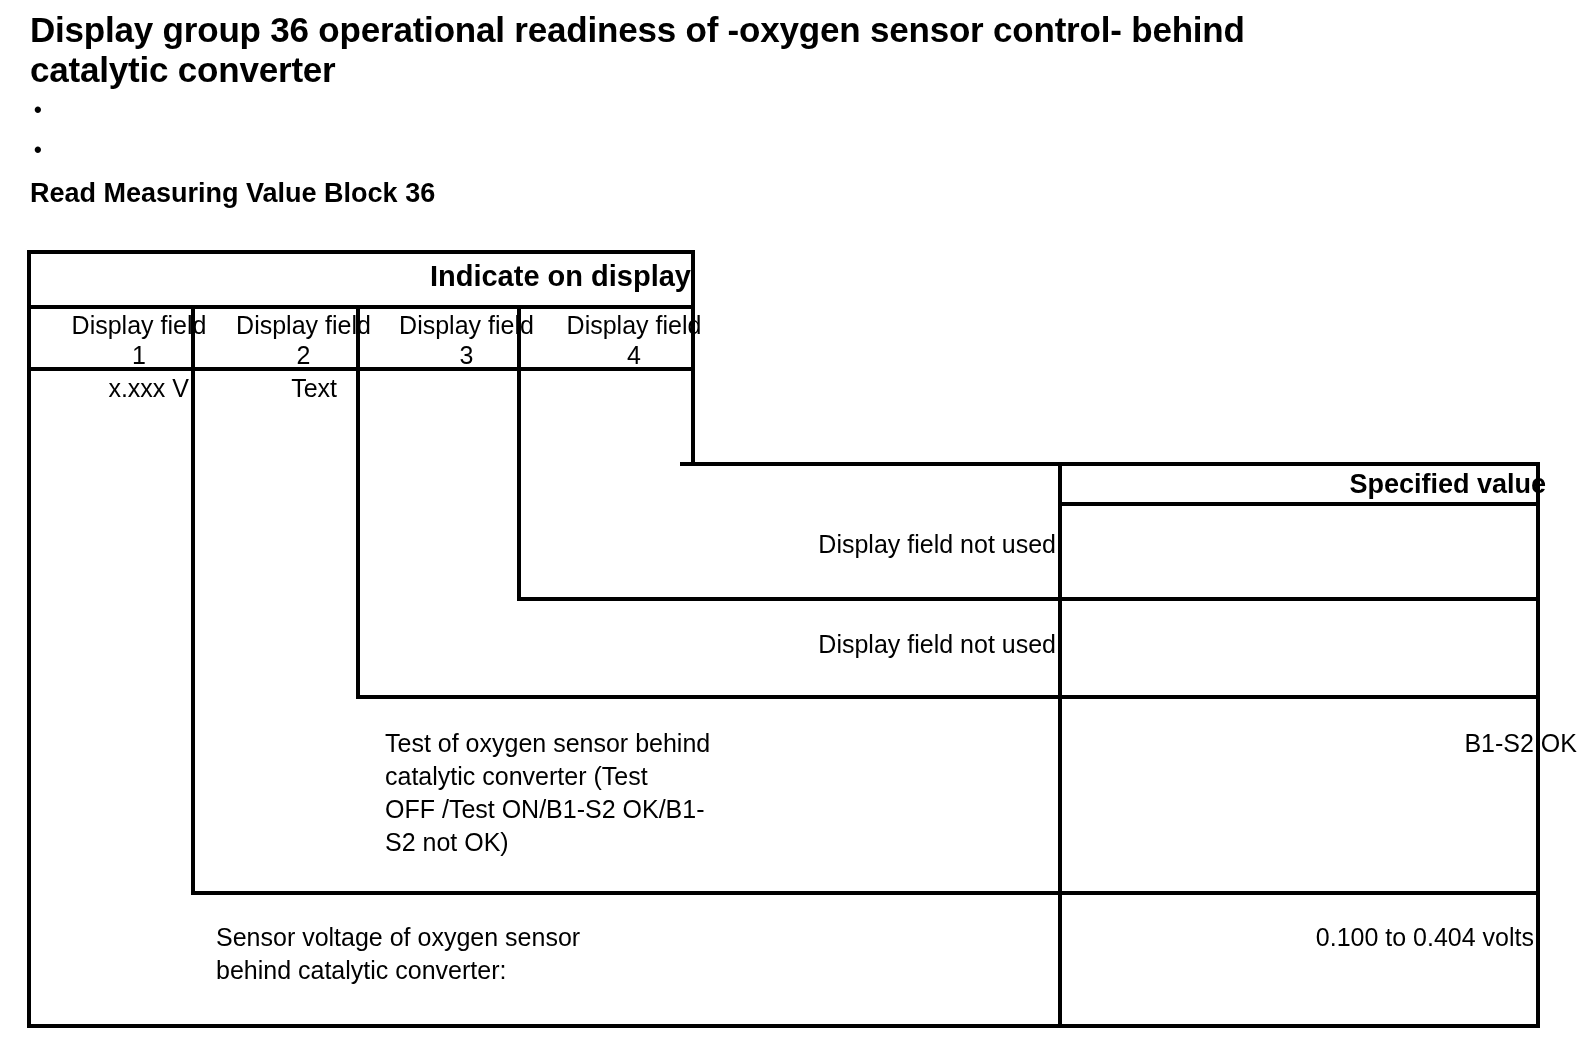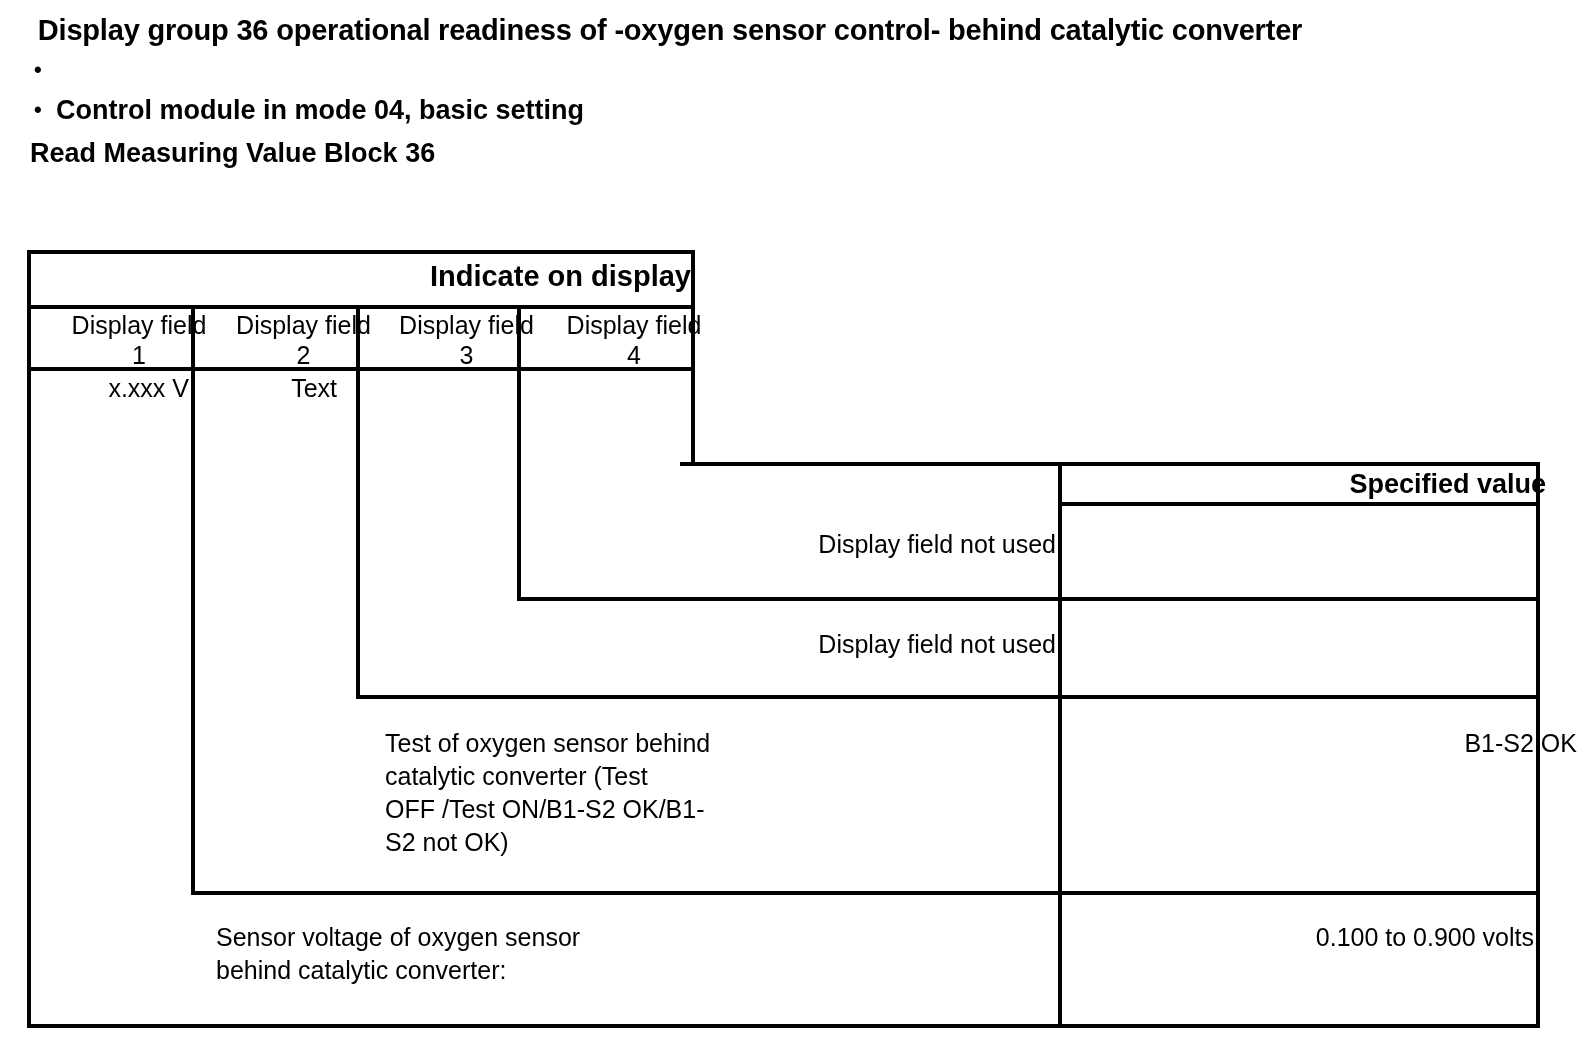--- a/index.html
+++ b/index.html
@@ -17,26 +17,25 @@
   }
 
   
   #intro {
     position: absolute;
     left: 30px;
     top: 10px;
     width: 1400px;
   }
   .intro-title {
-    font-size: 29px;
+    font-size: 35px;
     font-weight: bold;
     line-height: 40px;
     letter-spacing: -0.2px;
     width: 1280px;
-    text-align: center;
   }
   .bullet-row {
     display: flex;
     align-items: flex-start;
     font-size: 27px;
     font-weight: bold;
     line-height: 40px;
     margin-left: 4px;
   }
   .bullet-dot {
@@ -91,21 +90,20 @@
 
 <div id="intro">
   <div class="intro-title">Display group 36 operational readiness of -oxygen sensor control- behind catalytic converter</div>
 
   <div class="bullet-row">
     <span class="bullet-dot">•</span>
   </div>
 
   <div class="bullet-row">
     <span class="bullet-dot">•</span>
-    <span>Control module in mode 04, basic setting</span>
   </div>
 
   <div class="intro-subtitle">Read Measuring Value Block 36</div>
 </div>
 
 <div class="hline" style="left:27px;  top:250px;  width:668px;"></div>
 <div class="hline" style="left:27px;  top:305px;  width:668px;"></div>
 <div class="hline" style="left:27px;  top:367px;  width:668px;"></div>
 
 <div class="hline" style="left:680px; top:462px;  width:860px;"></div>
@@ -156,13 +154,13 @@
 <div class="cell center" style="left:1062px; top:628px; width:472px;"></div>
 
 <div class="cell" style="left:385px; top:727px; width:660px; white-space:pre-line;">Test of  oxygen sensor behind
 catalytic converter (Test
 OFF /Test ON/B1-S2 OK/B1-
 S2 not OK)</div>
 <div class="cell center" style="left:1062px; top:727px; width:472px;margin-left:43px;">B1-S2 OK</div>
 
 <div class="cell" style="left:216px; top:921px; width:820px; white-space:pre-line;">Sensor voltage of oxygen sensor
 behind catalytic converter:</div>
-<div class="cell center" style="left:1062px; top:921px; width:472px;">0.100 to 0.900 volts</div>
+<div class="cell center" style="left:1062px; top:921px; width:472px;">0.100 to 0.404 volts</div>
 
 </body></html>

